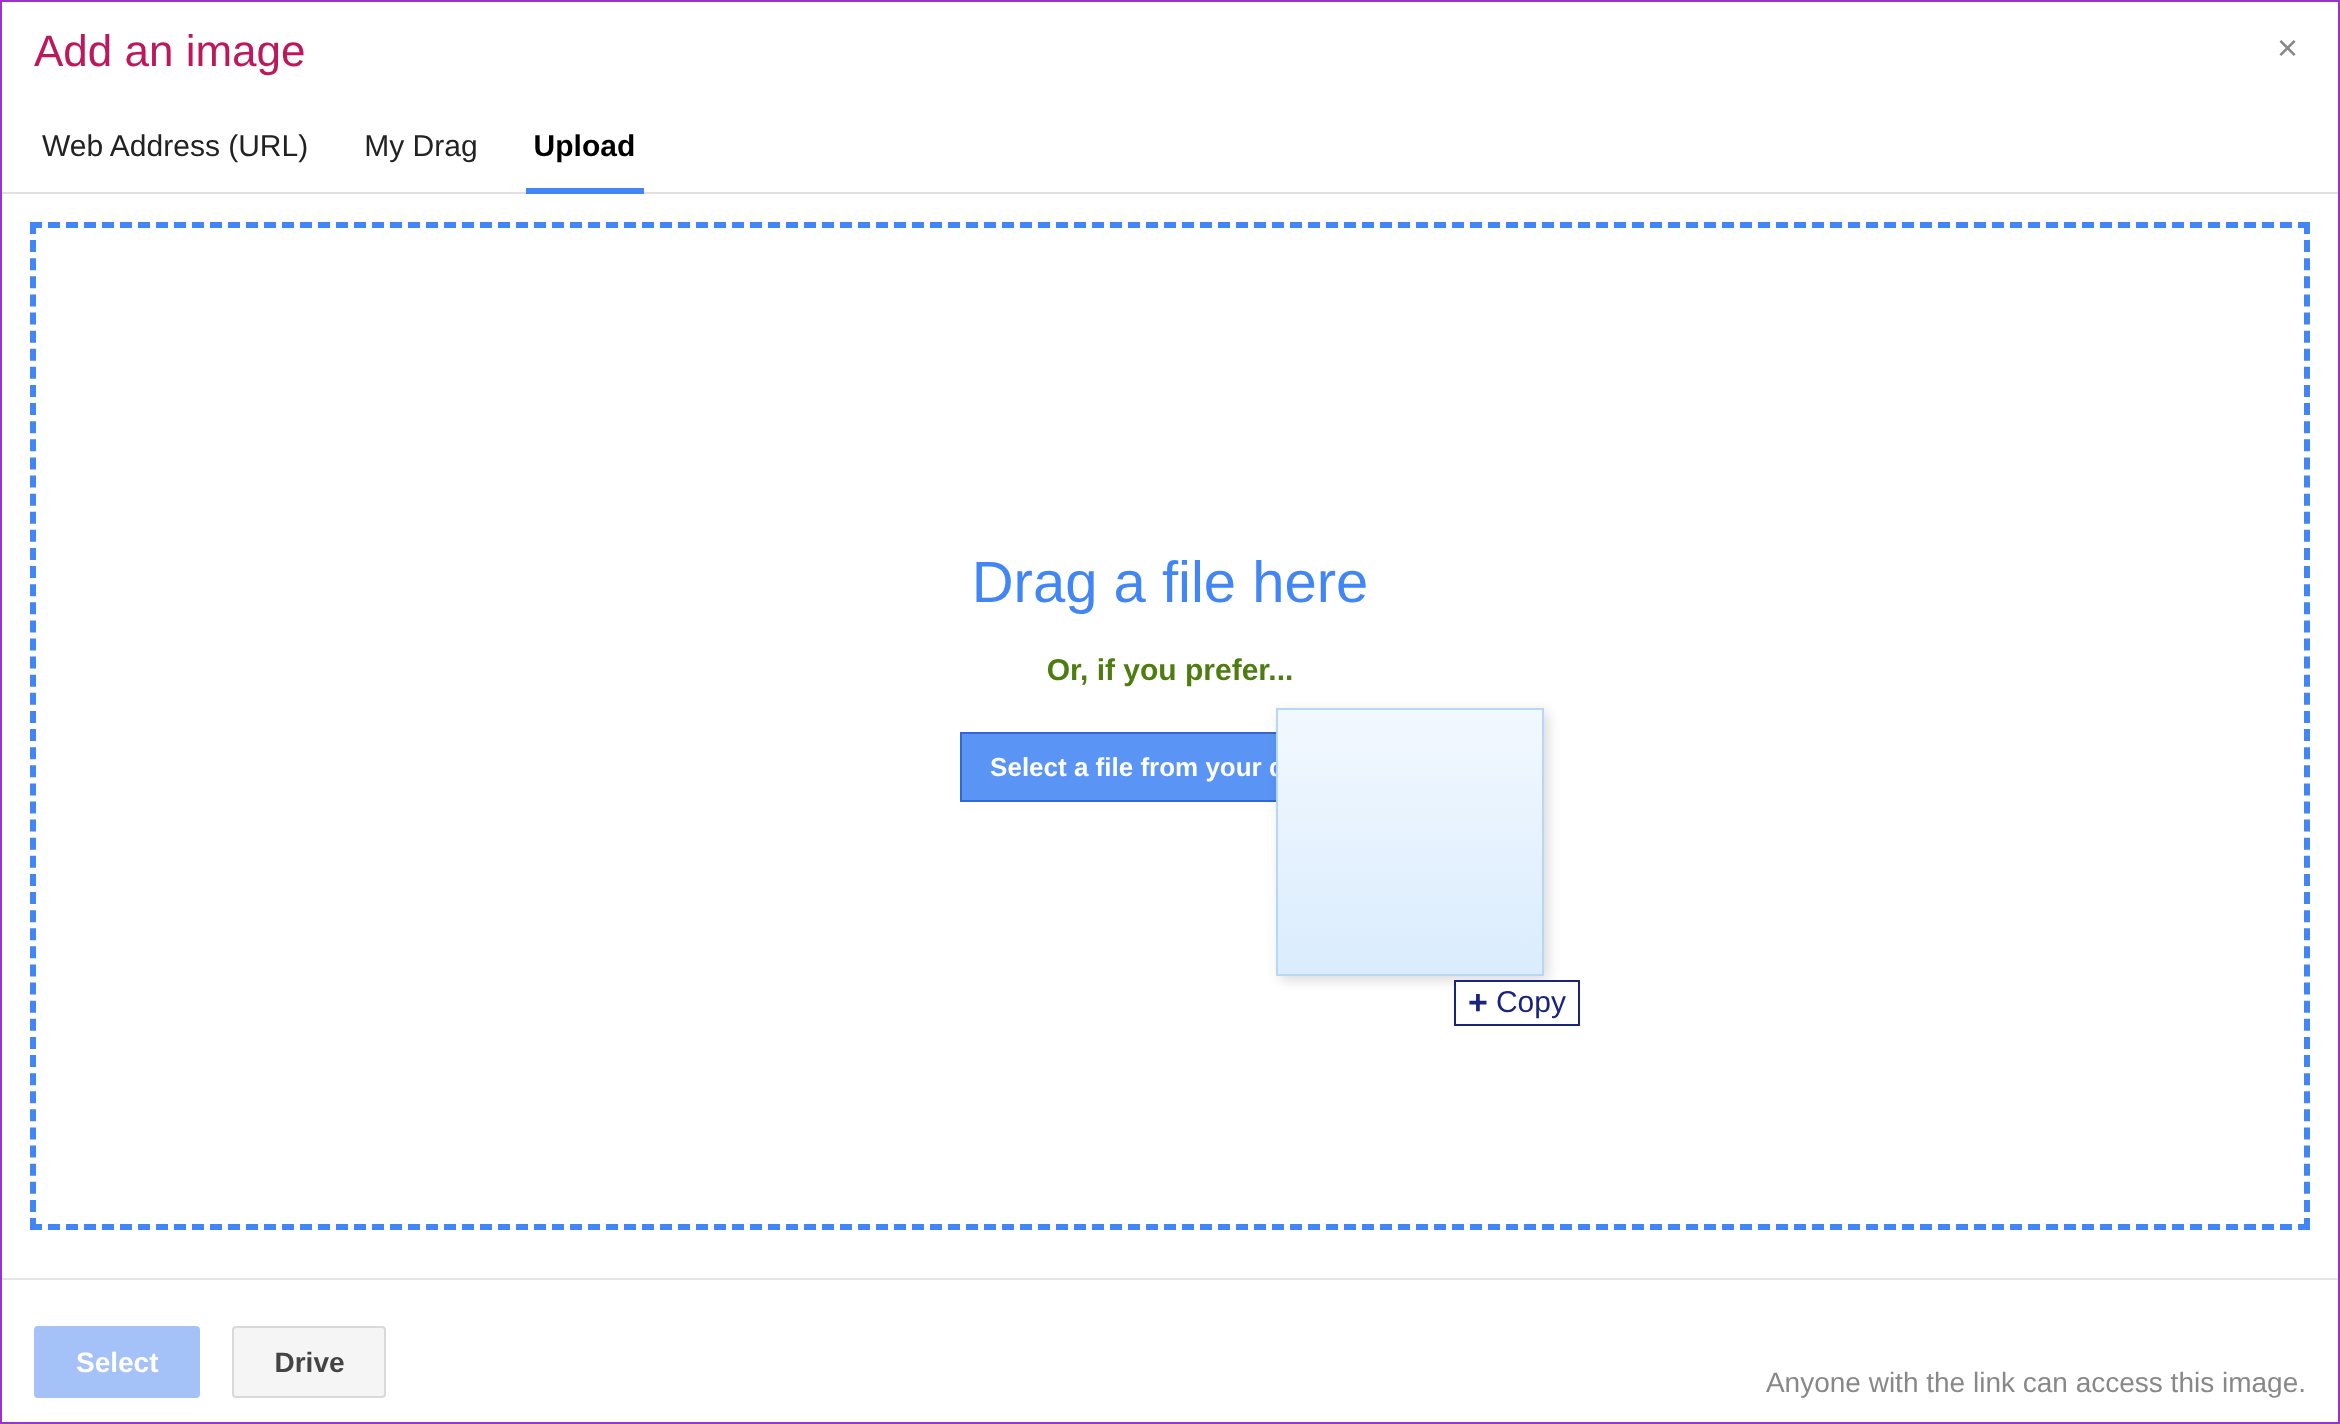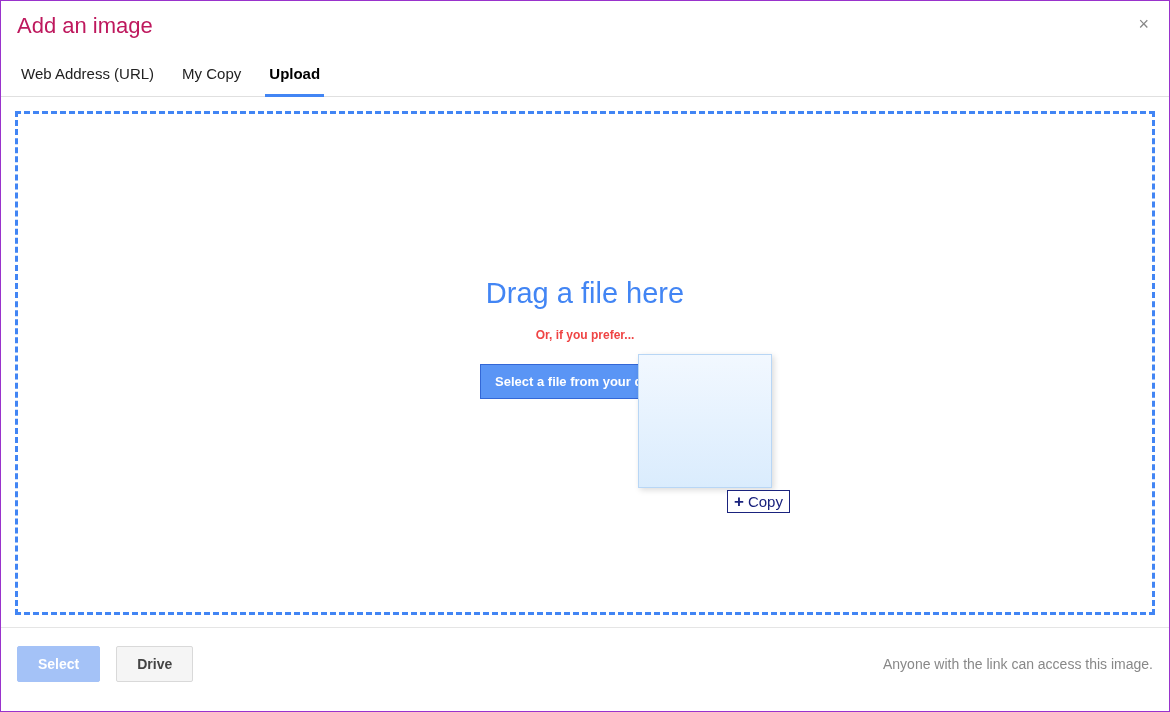--- a/index.html
+++ b/index.html
@@ -79,22 +79,22 @@
       text-align: center;
       margin-top: -50px;
     }
     .drag-text {
       font-size: 29px;
       color: #4285f4;
       font-weight: 400;
       margin-bottom: 18px;
     }
     .or-text {
-      font-size: 12px;
-      color: #ef4444;
+      font-size: 15px;
+      color: #4d7c0f;
       font-weight: 700;
       margin-bottom: 22px;
     }
     .select-file-btn {
       display: inline-block;
       background: #5a95f5;
       color: #fff;
       font-size: 13px;
       font-weight: 700;
       padding: 9px 14px;
@@ -124,29 +124,29 @@
       color: #1a237e;
     }
     .copy-badge .plus {
       font-weight: 700;
       margin-right: 4px;
       font-size: 17px;
       line-height: 1;
     }
     .footer {
       position: absolute;
-      bottom: 12px;
+      bottom: 0;
       left: 0;
       right: 0;
       height: 72px;
       border-top: 1px solid #e5e5e5;
       display: flex;
-      align-items: center;
+      align-items: flex-end;
       justify-content: space-between;
-      padding: 0 16px;
+      padding: 12px 16px;
     }
     .footer-left {
       display: flex;
       gap: 16px;
     }
     .btn {
       padding: 9px 20px;
       font-size: 14px;
       font-weight: 700;
       border: 1px solid #ccc;
@@ -171,21 +171,21 @@
 </head>
 <body>
 
 <div class="header">
   <div class="title">Add an image</div>
   <div class="close-btn">×</div>
 </div>
 
 <div class="tabs">
   <div class="tab">Web Address (URL)</div>
-  <div class="tab">My Copy</div>
+  <div class="tab">My Drag</div>
   <div class="tab active">Upload</div>
 </div>
 
 <div class="content">
   <div class="dropzone">
     <div class="drop-inner">
       <div class="drag-text">Drag a file here</div>
       <div class="or-text">Or, if you prefer...</div>
       <div class="select-file-btn">Select a file from your device</div>
     </div>

